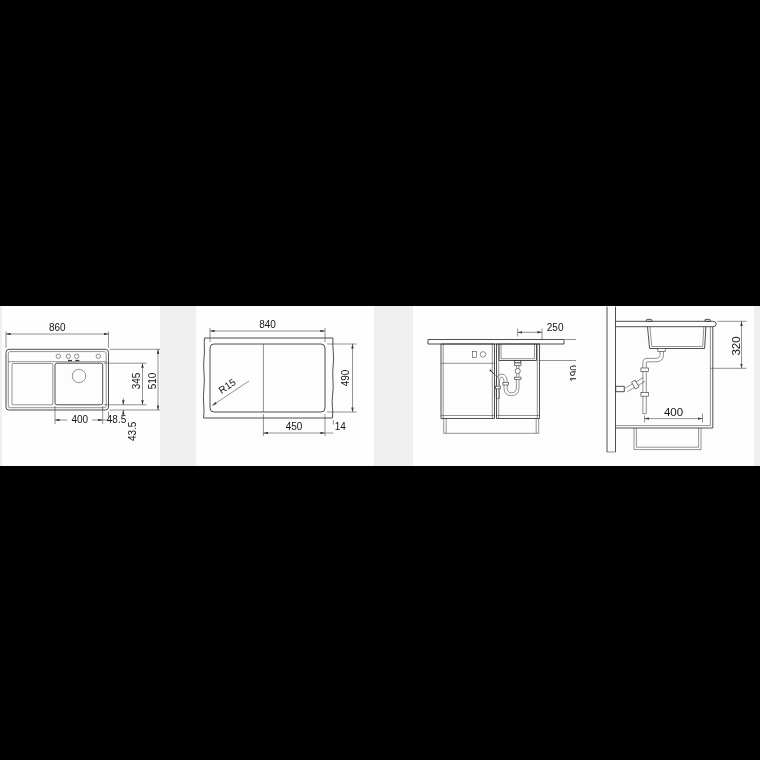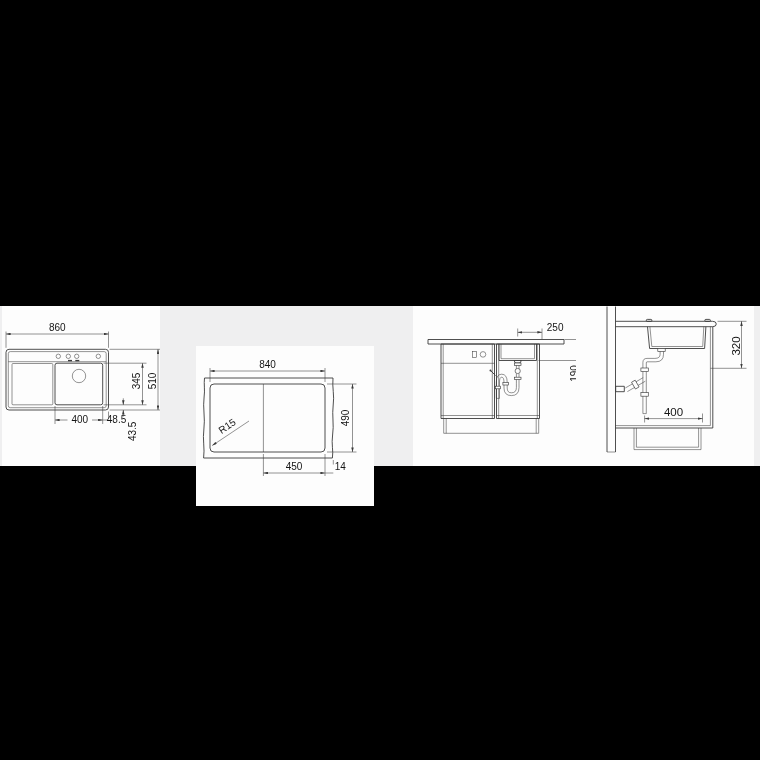--- a/index.html
+++ b/index.html
@@ -1,20 +1,20 @@
 <!DOCTYPE html>
 <html><head>
 <meta charset="utf-8">
 <style>
   html,body{margin:0;padding:0;background:#000;}
   #screen{position:relative;width:760px;height:760px;background:#000;overflow:hidden;font-family:"Liberation Sans",sans-serif;}
   #strip{position:absolute;left:0;top:306px;width:760px;height:160px;background:#efeff0;}
   .card{position:absolute;top:0;height:160px;background:#fdfdfd;overflow:hidden;}
   #card1{left:2px;width:158px;}
-  #card2{left:196px;width:178px;margin-top:40px;}
+  #card2{left:196px;width:178px;}
   #card3{left:386px;width:178px;margin-left:27px;}
   #card4{left:576px;width:178px;}
   svg{display:block;}
   .ln{stroke:#3b3b3b;stroke-width:.9;fill:none;stroke-linejoin:round;stroke-linecap:butt;}
   .tn{stroke:#3b3b3b;stroke-width:.55;fill:none;}
   .fl{fill:#3b3b3b;stroke:none;}
   .wfl{fill:#fdfdfd;stroke:#3b3b3b;stroke-width:.65;}
   .dim{font-family:"Liberation Sans",sans-serif;font-size:10px;fill:#151515;}
   .dim-lg{font-size:11.5px;}
 </style>

